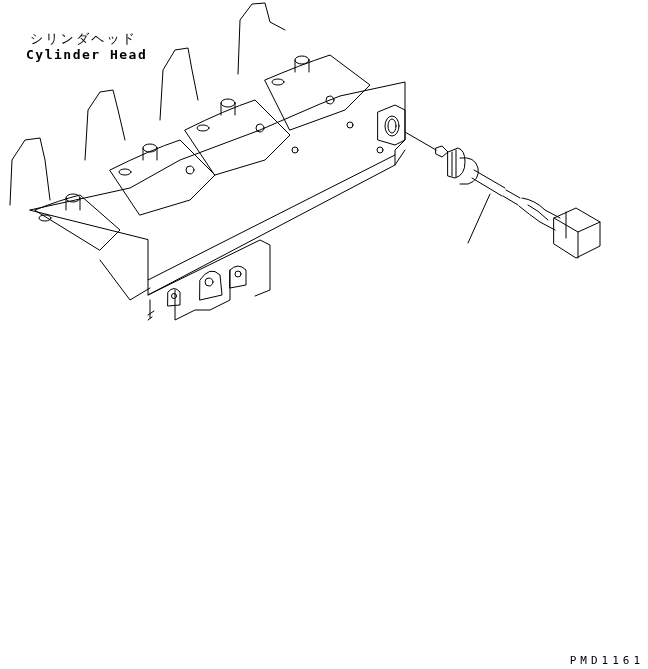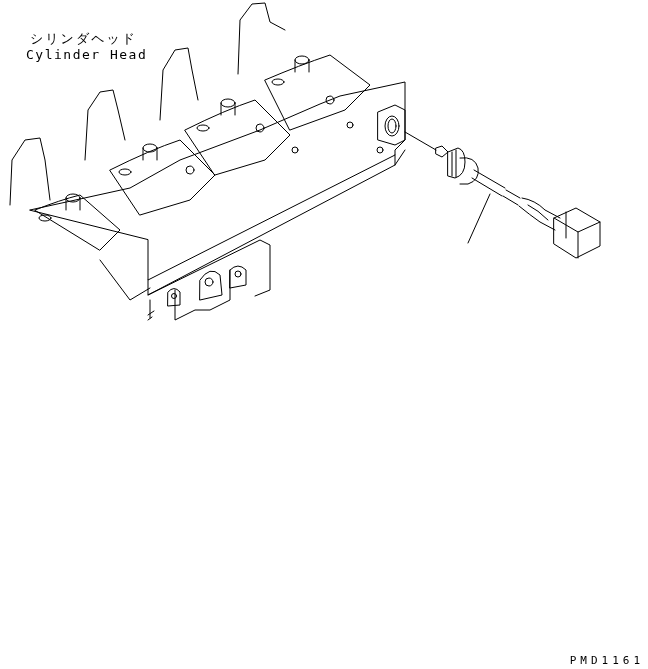--- a/index.html
+++ b/index.html
@@ -1,19 +1,19 @@
 <!DOCTYPE html>
 <html><head>
 <meta charset="utf-8">
 <style>
   html, body { margin: 0; padding: 0; background: #ffffff; }
   body { width: 648px; height: 669px; position: relative; overflow: hidden; font-family: "DejaVu Sans Mono", monospace; }
   .label { position: absolute; color: #000; font-family: "DejaVu Sans Mono", monospace; white-space: pre; }
   .label-jp { left: 30px; top: 30px; font-size: 13px; letter-spacing: 2px; }
-  .label-en { left: 26px; top: 47px; font-size: 13px; letter-spacing: 1.5px; }
+  .label-en { left: 26px; top: 47px; font-size: 13px; letter-spacing: 1.5px; font-weight: bold; }
   .code { right: 4px; bottom: 2px; font-size: 11px; letter-spacing: 4px; margin-left: 36px; }
   svg.draw { position: absolute; left: 0; top: 0; }
   svg.draw * { fill: none; stroke: #000; stroke-width: 1; stroke-linejoin: round; stroke-linecap: round; }
 </style>
 </head>
 <body>
 
 <div>
   <span class="label label-jp">シリンダヘッド</span>
   <span class="label label-en">Cylinder Head</span>

